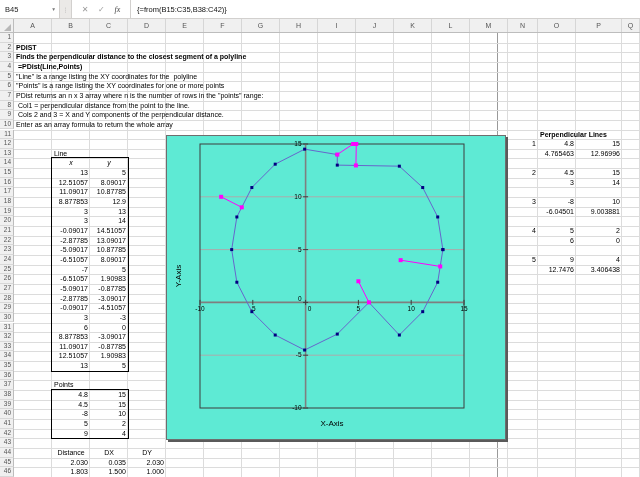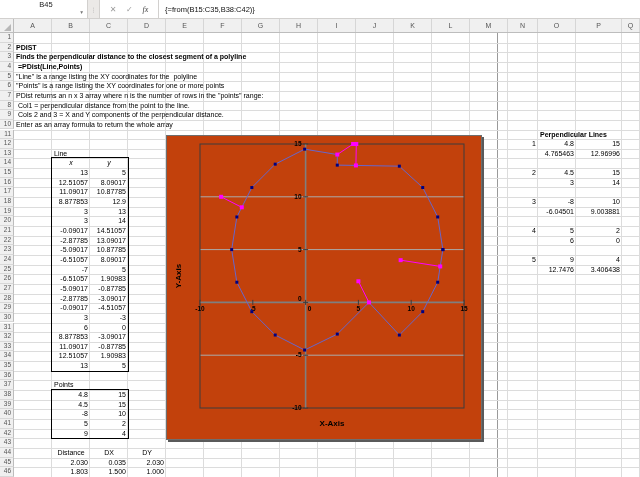--- a/index.html
+++ b/index.html
@@ -3,22 +3,22 @@
 <meta charset="utf-8">
 <style>
   * { margin:0; padding:0; box-sizing:border-box; }
   html,body { width:640px; height:477px; overflow:hidden; background:#fff;
               font-family:"Liberation Sans", sans-serif; }
   .app { position:relative; width:640px; height:477px; background:#fff; }
 
   
   .formula-bar { position:absolute; left:0; top:0; width:640px; height:19px;
                  background:#ebe9e7; border-bottom:1px solid #d2d0ce; display:flex; }
-  .name-box { width:88px; background:#fff; border-right:1px solid #d2d0ce;
-              display:flex; align-items:center; font-size:7.5px; padding-left:5px; color:#222;flex-direction:column; }
+  .name-box { width:60px; background:#fff; border-right:1px solid #d2d0ce;
+              display:flex; align-items:center; font-size:7.5px; padding-left:5px; color:#222; }
   .name-dd { margin-left:auto; padding-right:4px; color:#777; font-size:5.5px; }
   .fb-handle { width:11px; display:flex; align-items:center; justify-content:center;
                color:#a0a0a0; font-size:6px; }
   .fb-btns { width:60px; background:#fff; border-left:1px solid #d2d0ce; border-right:1px solid #d2d0ce;
              display:flex; align-items:center; justify-content:space-evenly; }
   .fb-x, .fb-check { color:#9b9b9b; font-size:8px; }
   .fb-fx { color:#444; font-size:8px; font-style:italic; font-family:"Liberation Serif", serif; }
   .formula-field { flex:1; background:#fff; display:flex; align-items:center;
                    font-size:7.5px; color:#111; padding-left:6px; white-space:pre; }
 
@@ -45,23 +45,23 @@
             line-height:8.6px; }
   .cell { position:absolute; font-size:7px; line-height:9.6px; color:#000;
           white-space:pre; z-index:2; }
   .cell.b { font-weight:bold; }
   .cell.i { font-style:italic; }
   .cell.r { text-align:right; }
   .cell.c { text-align:center; }
   .tablebox { position:absolute; border:1.8px solid #000; z-index:1; pointer-events:none; }
 
   
-  .chart { position:absolute; left:166px; top:102px; width:316px; height:305px;
-           background:#c2410c; border:1px solid #6e6e6e; box-shadow:2px 2px 0 #5a5a5a;
-           z-index:3;font-weight:bold; }
+  .chart { position:absolute; left:166px; top:102px; width:340px; height:305px;
+           background:#5eead4; border:1px solid #6e6e6e; box-shadow:2px 2px 0 #5a5a5a;
+           z-index:3; }
   .chart svg { display:block; }
 </style>
 </head>
 <body>
 
 <div class="app">
 
   <div class="formula-bar">
     <div class="name-box">
       <span>B45</span>

